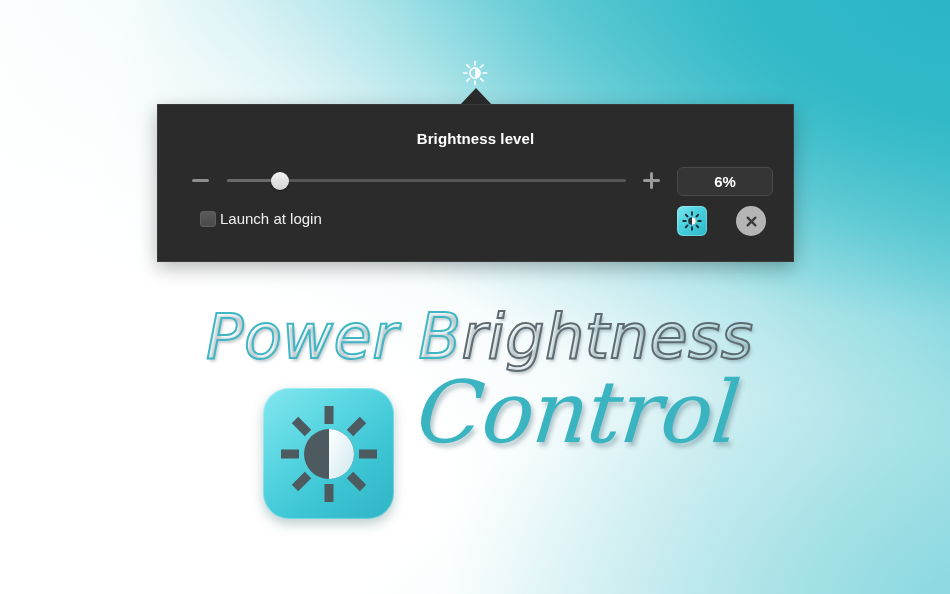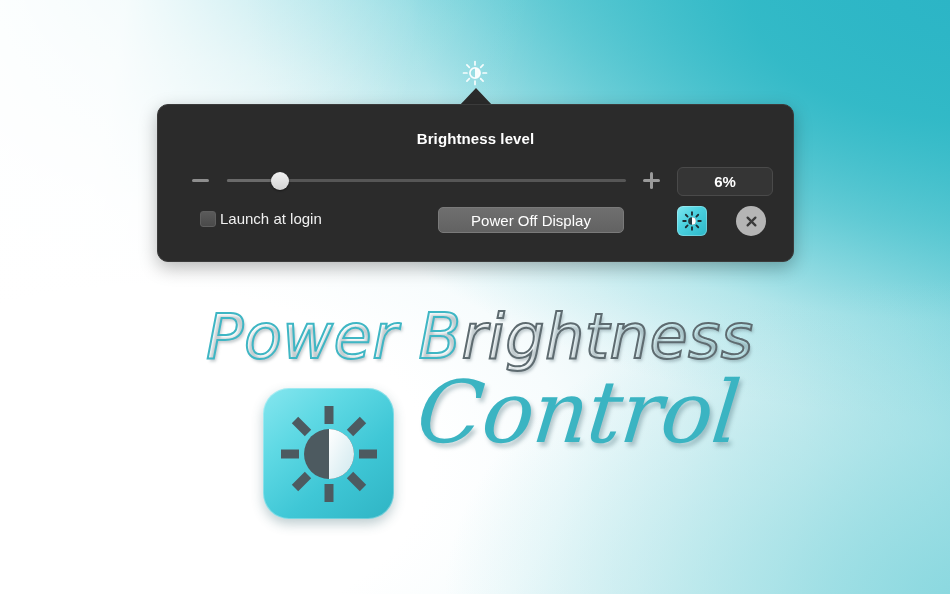--- a/index.html
+++ b/index.html
@@ -96,21 +96,21 @@
     filter: drop-shadow(0 -1px 0 rgba(255,255,255,0.06));
   }
 
   .popover {
     position: absolute;
     left: 157px;
     top: 104px;
     width: 637px;
     height: 158px;
     background: #2b2b2b;
-    border-radius: 11px;
+    border-radius: 0;
     border: 1px solid #3b3b3b;
     box-shadow: 0 6px 18px rgba(0,0,0,0.28);
   }
 
   .popover-title {
     position: absolute;
     left: 0;
     right: 0;
     top: 25px;
     text-align: center;
@@ -382,21 +382,20 @@
       <div class="value-box">6%</div>
     </div>
 
     <div class="bottom-row">
 
       <div class="launch-wrap">
         <div class="checkbox"></div>
         <div class="launch-label">Launch at login</div>
       </div>
 
-      <div class="power-btn">Power Off Display</div>
 
       <div class="mini-bright-btn">
         <svg viewBox="0 0 24 24" width="22" height="22" aria-hidden="true">
           <g stroke="#1f2d32" stroke-width="2" stroke-linecap="round">
             <line x1="12" y1="2.4" x2="12" y2="5.2"></line>
             <line x1="12" y1="18.8" x2="12" y2="21.6"></line>
             <line x1="2.4" y1="12" x2="5.2" y2="12"></line>
             <line x1="18.8" y1="12" x2="21.6" y2="12"></line>
             <line x1="5.2" y1="5.2" x2="7.2" y2="7.2"></line>
             <line x1="16.8" y1="16.8" x2="18.8" y2="18.8"></line>

